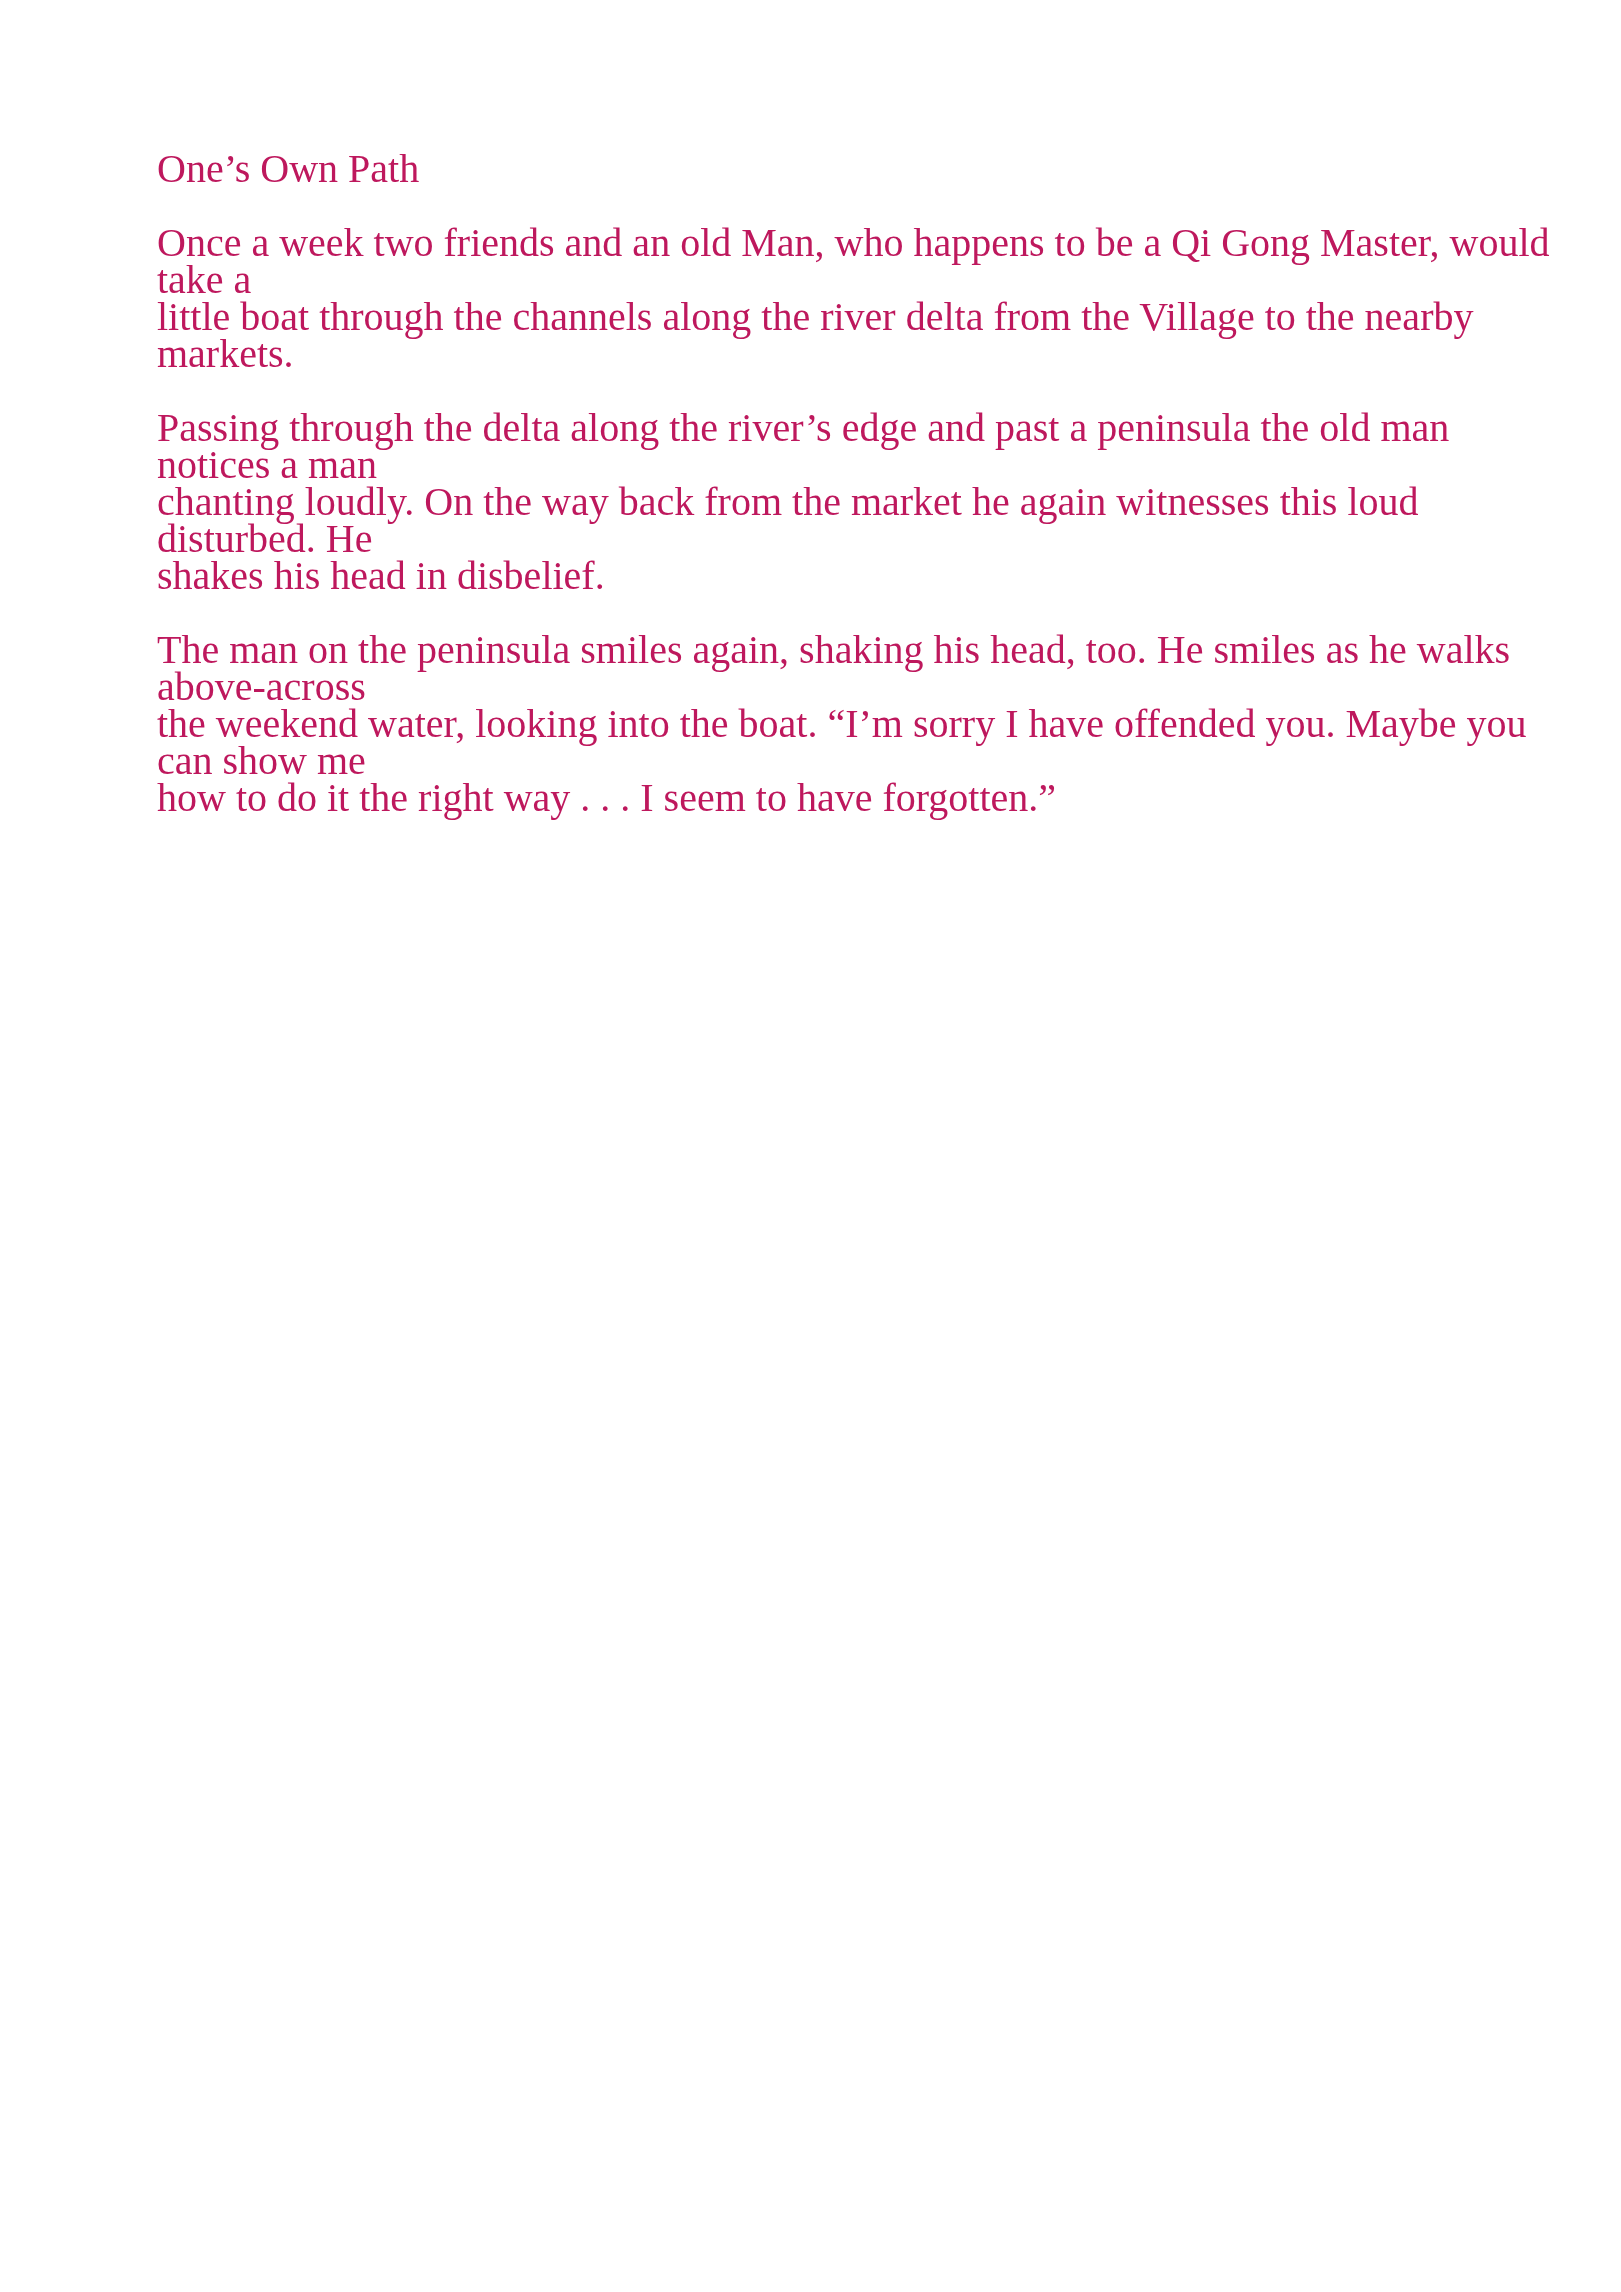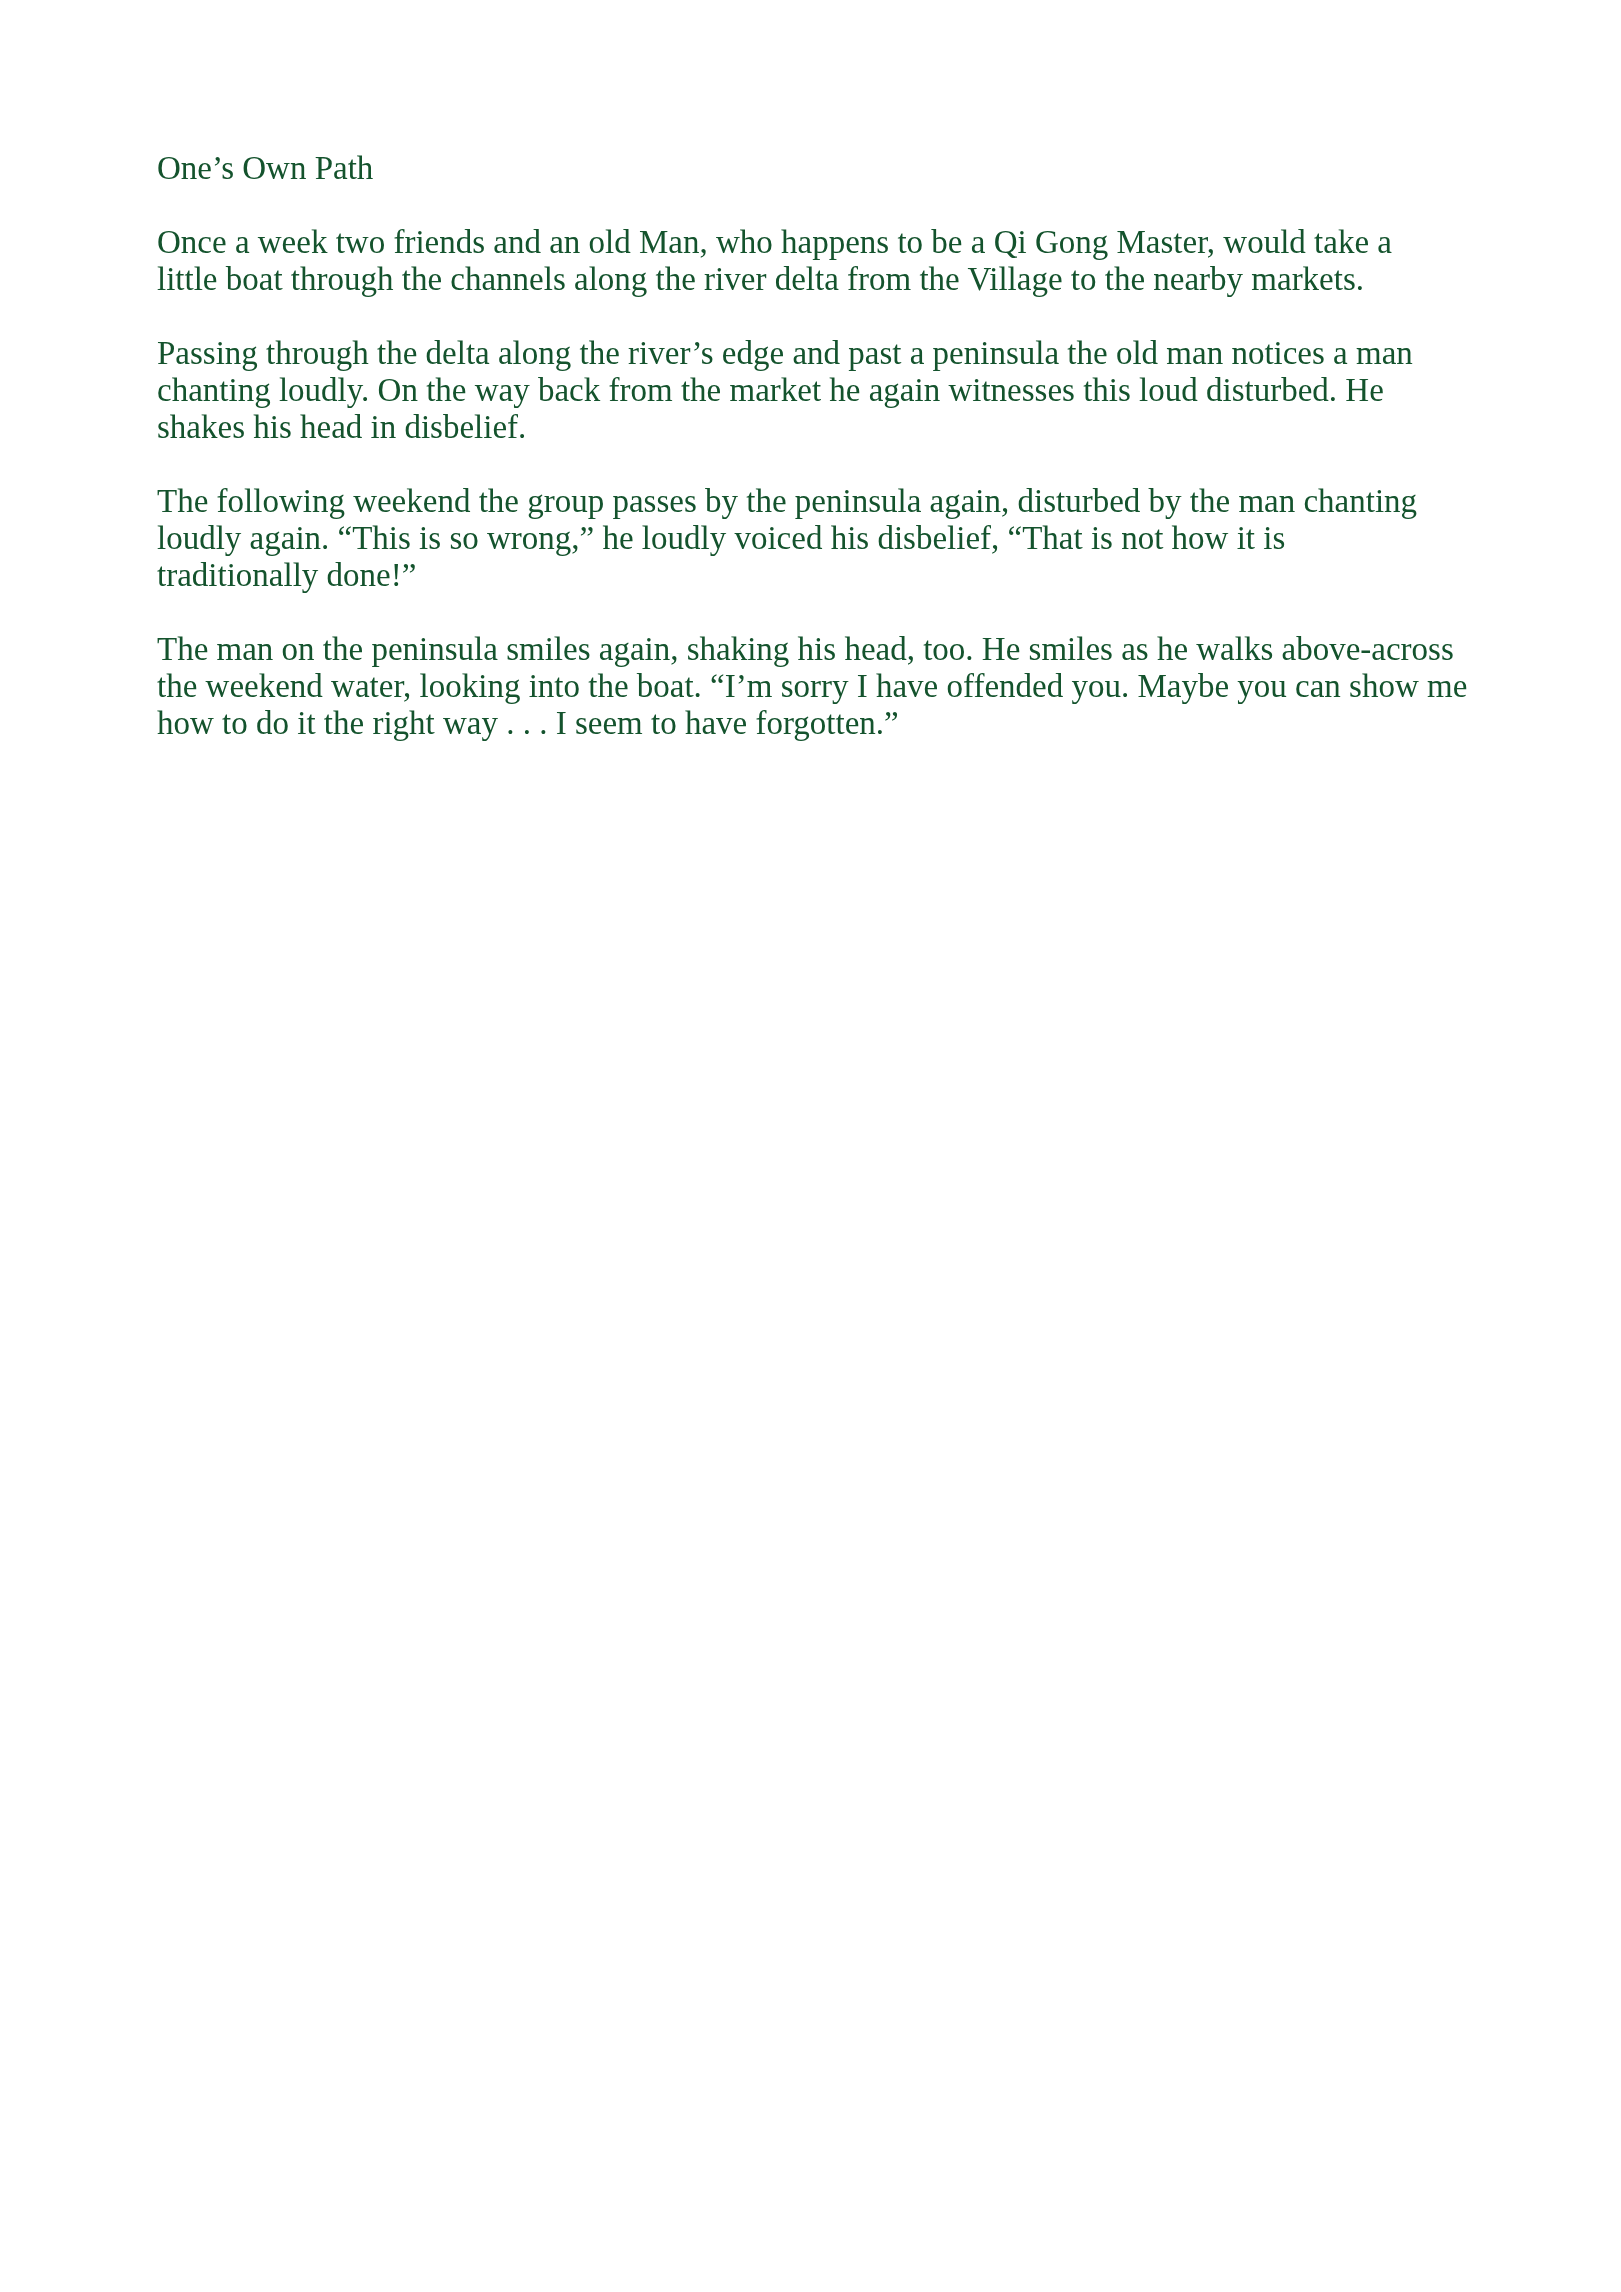--- a/index.html
+++ b/index.html
@@ -12,43 +12,40 @@
     width: 1621px;
     height: 2293px;
     background: #ffffff;
     overflow: hidden;
   }
   .content {
     position: absolute;
     left: 157px;
     top: 150px;
     right: 59px;
-    color: #14532d;
+    color: #be185d;
     font-family: "Liberation Serif", "DejaVu Serif", serif;
-    font-size: 33px;
+    font-size: 40px;
     line-height: 37px;
     font-weight: 400;
   }
   .content p {
     margin: 0 0 37px 0;
     white-space: pre-line; 
   }
 </style>
 </head>
 <body>
 
 <div class="page">
   <div class="content">
     <p>One’s Own Path</p>
     <p>Once a week two friends and an old Man, who happens to be a Qi Gong Master, would take a
 little boat through the channels along the river delta from the Village to the nearby markets.</p>
     <p>Passing through the delta along the river’s edge and past a peninsula the old man notices a man
 chanting loudly. On the way back from the market he again witnesses this loud disturbed. He
 shakes his head in disbelief.</p>
-    <p>The following weekend the group passes by the peninsula again, disturbed by the man chanting
-loudly again. “This is so wrong,” he loudly voiced his disbelief, “That is not how it is
-traditionally done!”</p>
     <p>The man on the peninsula smiles again, shaking his head, too. He smiles as he walks above-across
 the weekend water, looking into the boat. “I’m sorry I have offended you. Maybe you can show me
 how to do it the right way . . . I seem to have forgotten.”</p>
   </div>
 </div>
 
 
 </body></html>

